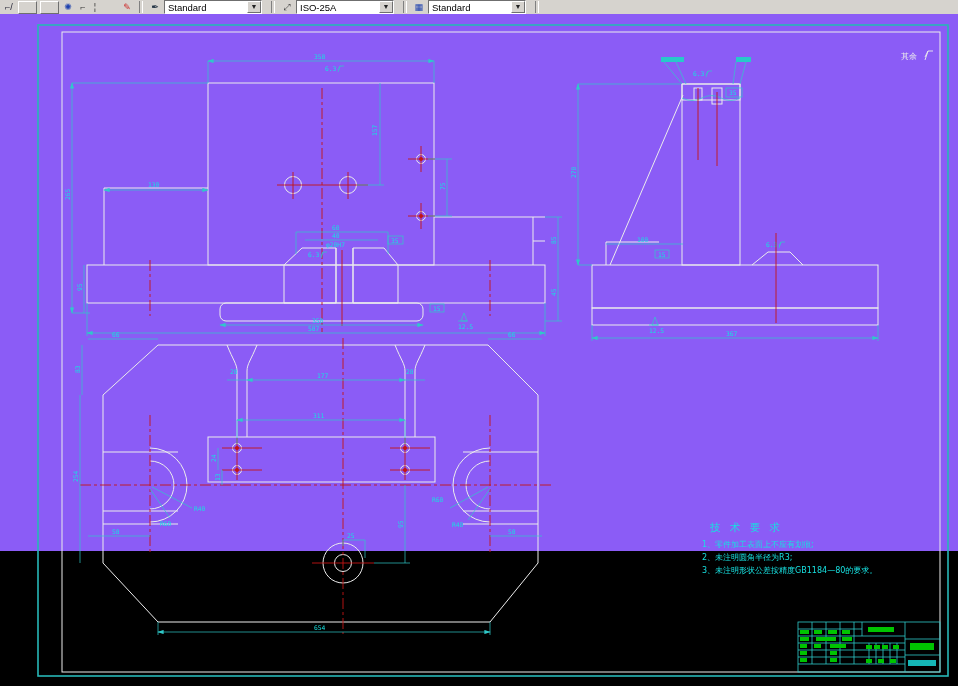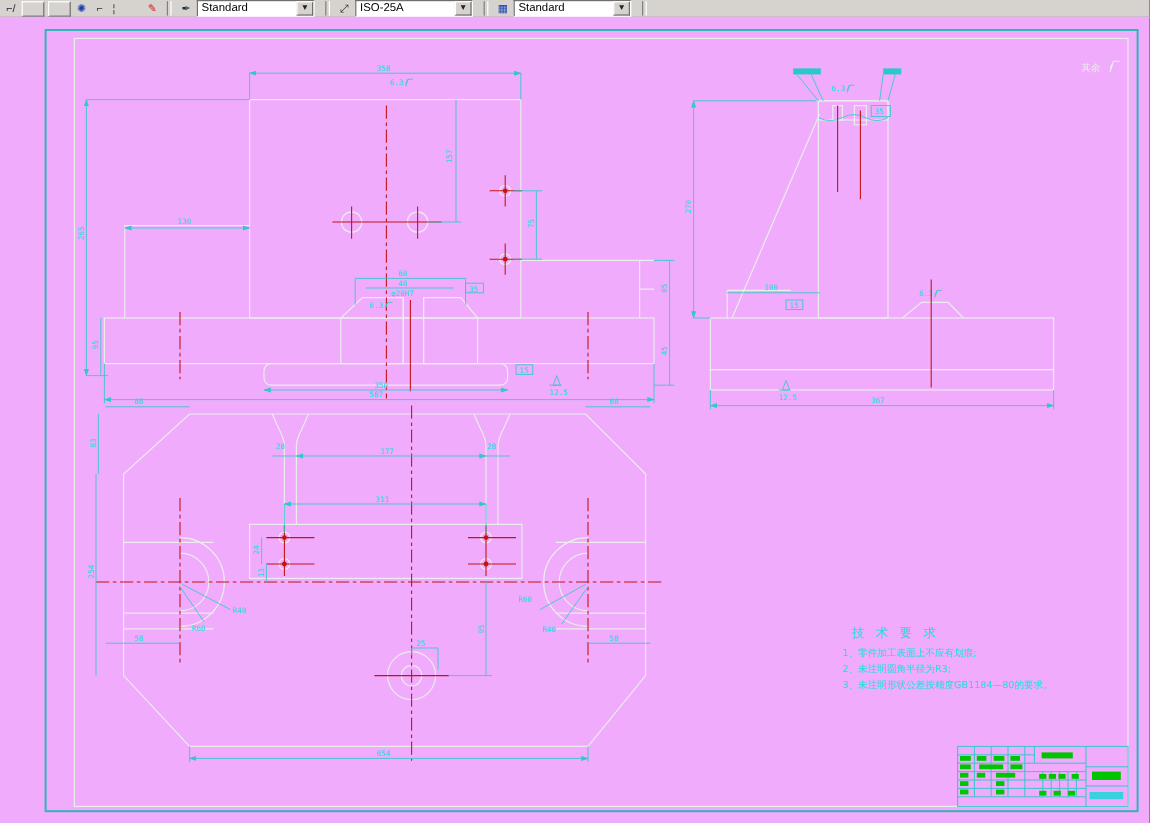--- a/index.html
+++ b/index.html
@@ -4,27 +4,27 @@
 <style>
   html,body{margin:0;padding:0;background:#000;width:958px;height:686px;overflow:hidden;
     font-family:"Liberation Sans",sans-serif;}
   
   #toolbar{position:absolute;left:0;top:0;width:958px;height:14px;background:#d6d3ce;
     border-bottom:1px solid #808080;display:flex;align-items:center;font-size:10px;color:#000;}
   .tb-ico{width:16px;height:12px;margin:0 1px;display:flex;align-items:center;justify-content:center;
     font-size:9px;line-height:10px;}
   .tb-btn{background:#d6d3ce;border:1px solid;border-color:#fff #6f6f6f #6f6f6f #fff;width:17px;height:11px;}
   .tb-sep{width:2px;height:12px;border-left:1px solid #808080;border-right:1px solid #fff;margin:0 3px;}
-  .combo{display:flex;align-items:flex-start;height:12px;background:#fff;border:1px solid;
+  .combo{display:flex;align-items:center;height:12px;background:#fff;border:1px solid;
     border-color:#6f6f6f #fff #fff #6f6f6f;width:96px;margin-right:6px;}
   .combo .val{flex:1;padding-left:3px;font-size:9.5px;white-space:nowrap;overflow:hidden;}
   .combo .dd{width:12px;height:10px;background:#d6d3ce;border:1px solid;
     border-color:#fff #6f6f6f #6f6f6f #fff;font-size:7px;line-height:9px;text-align:center;color:#222;}
   
-  #canvas{position:absolute;left:0;top:14px;width:958px;height:672px;background:#f0abfc;}
+  #canvas{position:absolute;left:0;top:14px;width:958px;height:537px;background:#8b5cf6;}
   svg text{fill:#17e0e0;font-family:"DejaVu Sans Mono",monospace;font-size:6.3px;}
   svg text.cjk{font-family:"DejaVu Sans",sans-serif;}
   .w{stroke:#ececec;stroke-width:1;fill:none;}
   .c{stroke:#2fc9c9;stroke-width:0.7;fill:none;}
   .r{stroke:#c41414;stroke-width:0.9;fill:none;}
   .rc{stroke:#c41414;stroke-width:0.9;fill:none;stroke-dasharray:11 3 3 3;}
   .g{fill:#00c400;}
   .tb-line{stroke:#2fc9c9;stroke-width:0.8;fill:none;}
 </style>
 </head>

